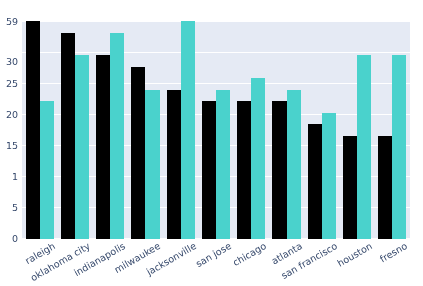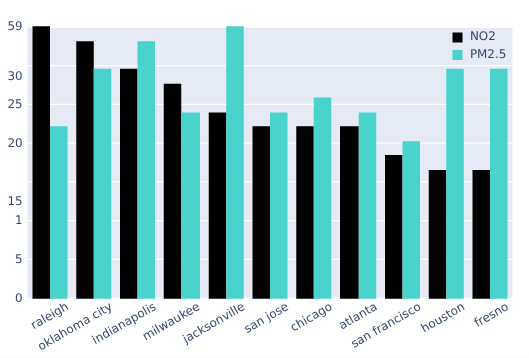--- a/index.html
+++ b/index.html
@@ -166,45 +166,35 @@
         <div class="bar pm25" style="left: 335.091px; width: 14.1091px; height: 183.52px;"></div>
         <div class="bar no2" style="left: 356.255px; width: 14.1091px; height: 102.92px;"></div>
         <div class="bar pm25" style="left: 370.364px; width: 14.1091px; height: 183.52px;"></div>
       </div>
   </div>
 
   <div id="y-tick-labels">
       <div class="y-tick-label" style="top: 217px;">0</div>
       <div class="y-tick-label" style="top: 186px;">5</div>
       <div class="y-tick-label" style="top: 155px;">1</div>
-      <div class="y-tick-label" style="top: 140px;">15</div>
+      <div class="y-tick-label" style="top: 124px;">15</div>
       <div class="y-tick-label" style="top: 93px;">20</div>
       <div class="y-tick-label" style="top: 62px; text-align: right;">25</div>
       <div class="y-tick-label" style="top: 40px;">30</div>
       <div class="y-tick-label" style="top: 0px;">59</div>
     </div>
 
   <div id="x-tick-labels">
       <div class="x-tick-label" style="left: 29.6364px; transform: translateX(-100%) rotate(-30deg); transform-origin: right top;"><span>raleigh</span></div>
       <div class="x-tick-label" style="left: 64.9091px; transform: translateX(-100%) rotate(-30deg); transform-origin: right top;"><span>oklahoma city</span></div>
       <div class="x-tick-label" style="left: 100.182px; transform: translateX(-100%) rotate(-30deg); transform-origin: right top;"><span>indianapolis</span></div>
       <div class="x-tick-label" style="left: 135.455px; transform: translateX(-100%) rotate(-30deg); transform-origin: right top;"><span>milwaukee</span></div>
       <div class="x-tick-label" style="left: 170.727px; transform: translateX(-100%) rotate(-30deg); transform-origin: right top;"><span>jacksonville</span></div>
       <div class="x-tick-label" style="left: 206px; transform: translateX(-100%) rotate(-30deg); transform-origin: right top;"><span>san jose</span></div>
       <div class="x-tick-label" style="left: 241.273px; transform: translateX(-100%) rotate(-30deg); transform-origin: right top;"><span>chicago</span></div>
       <div class="x-tick-label" style="left: 276.545px; transform: translateX(-100%) rotate(-30deg); transform-origin: right top;"><span>atlanta</span></div>
       <div class="x-tick-label" style="left: 311.818px; transform: translateX(-100%) rotate(-30deg); transform-origin: right top;"><span>san francisco</span></div>
       <div class="x-tick-label" style="left: 347.091px; transform: translateX(-100%) rotate(-30deg); transform-origin: right top;"><span>houston</span></div>
       <div class="x-tick-label" style="left: 382.364px; transform: translateX(-100%) rotate(-30deg); transform-origin: right top;"><span>fresno</span></div>
     </div>
 
-  <div id="legend">
-      <div class="legend-entry">
-        <span class="legend-swatch no2"></span>
-        <span class="legend-text">NO2</span>
-      </div>
-      <div class="legend-entry">
-        <span class="legend-swatch pm25"></span>
-        <span class="legend-text">PM2.5</span>
-      </div>
-    </div>
 
 </div>
 
 </body></html>

